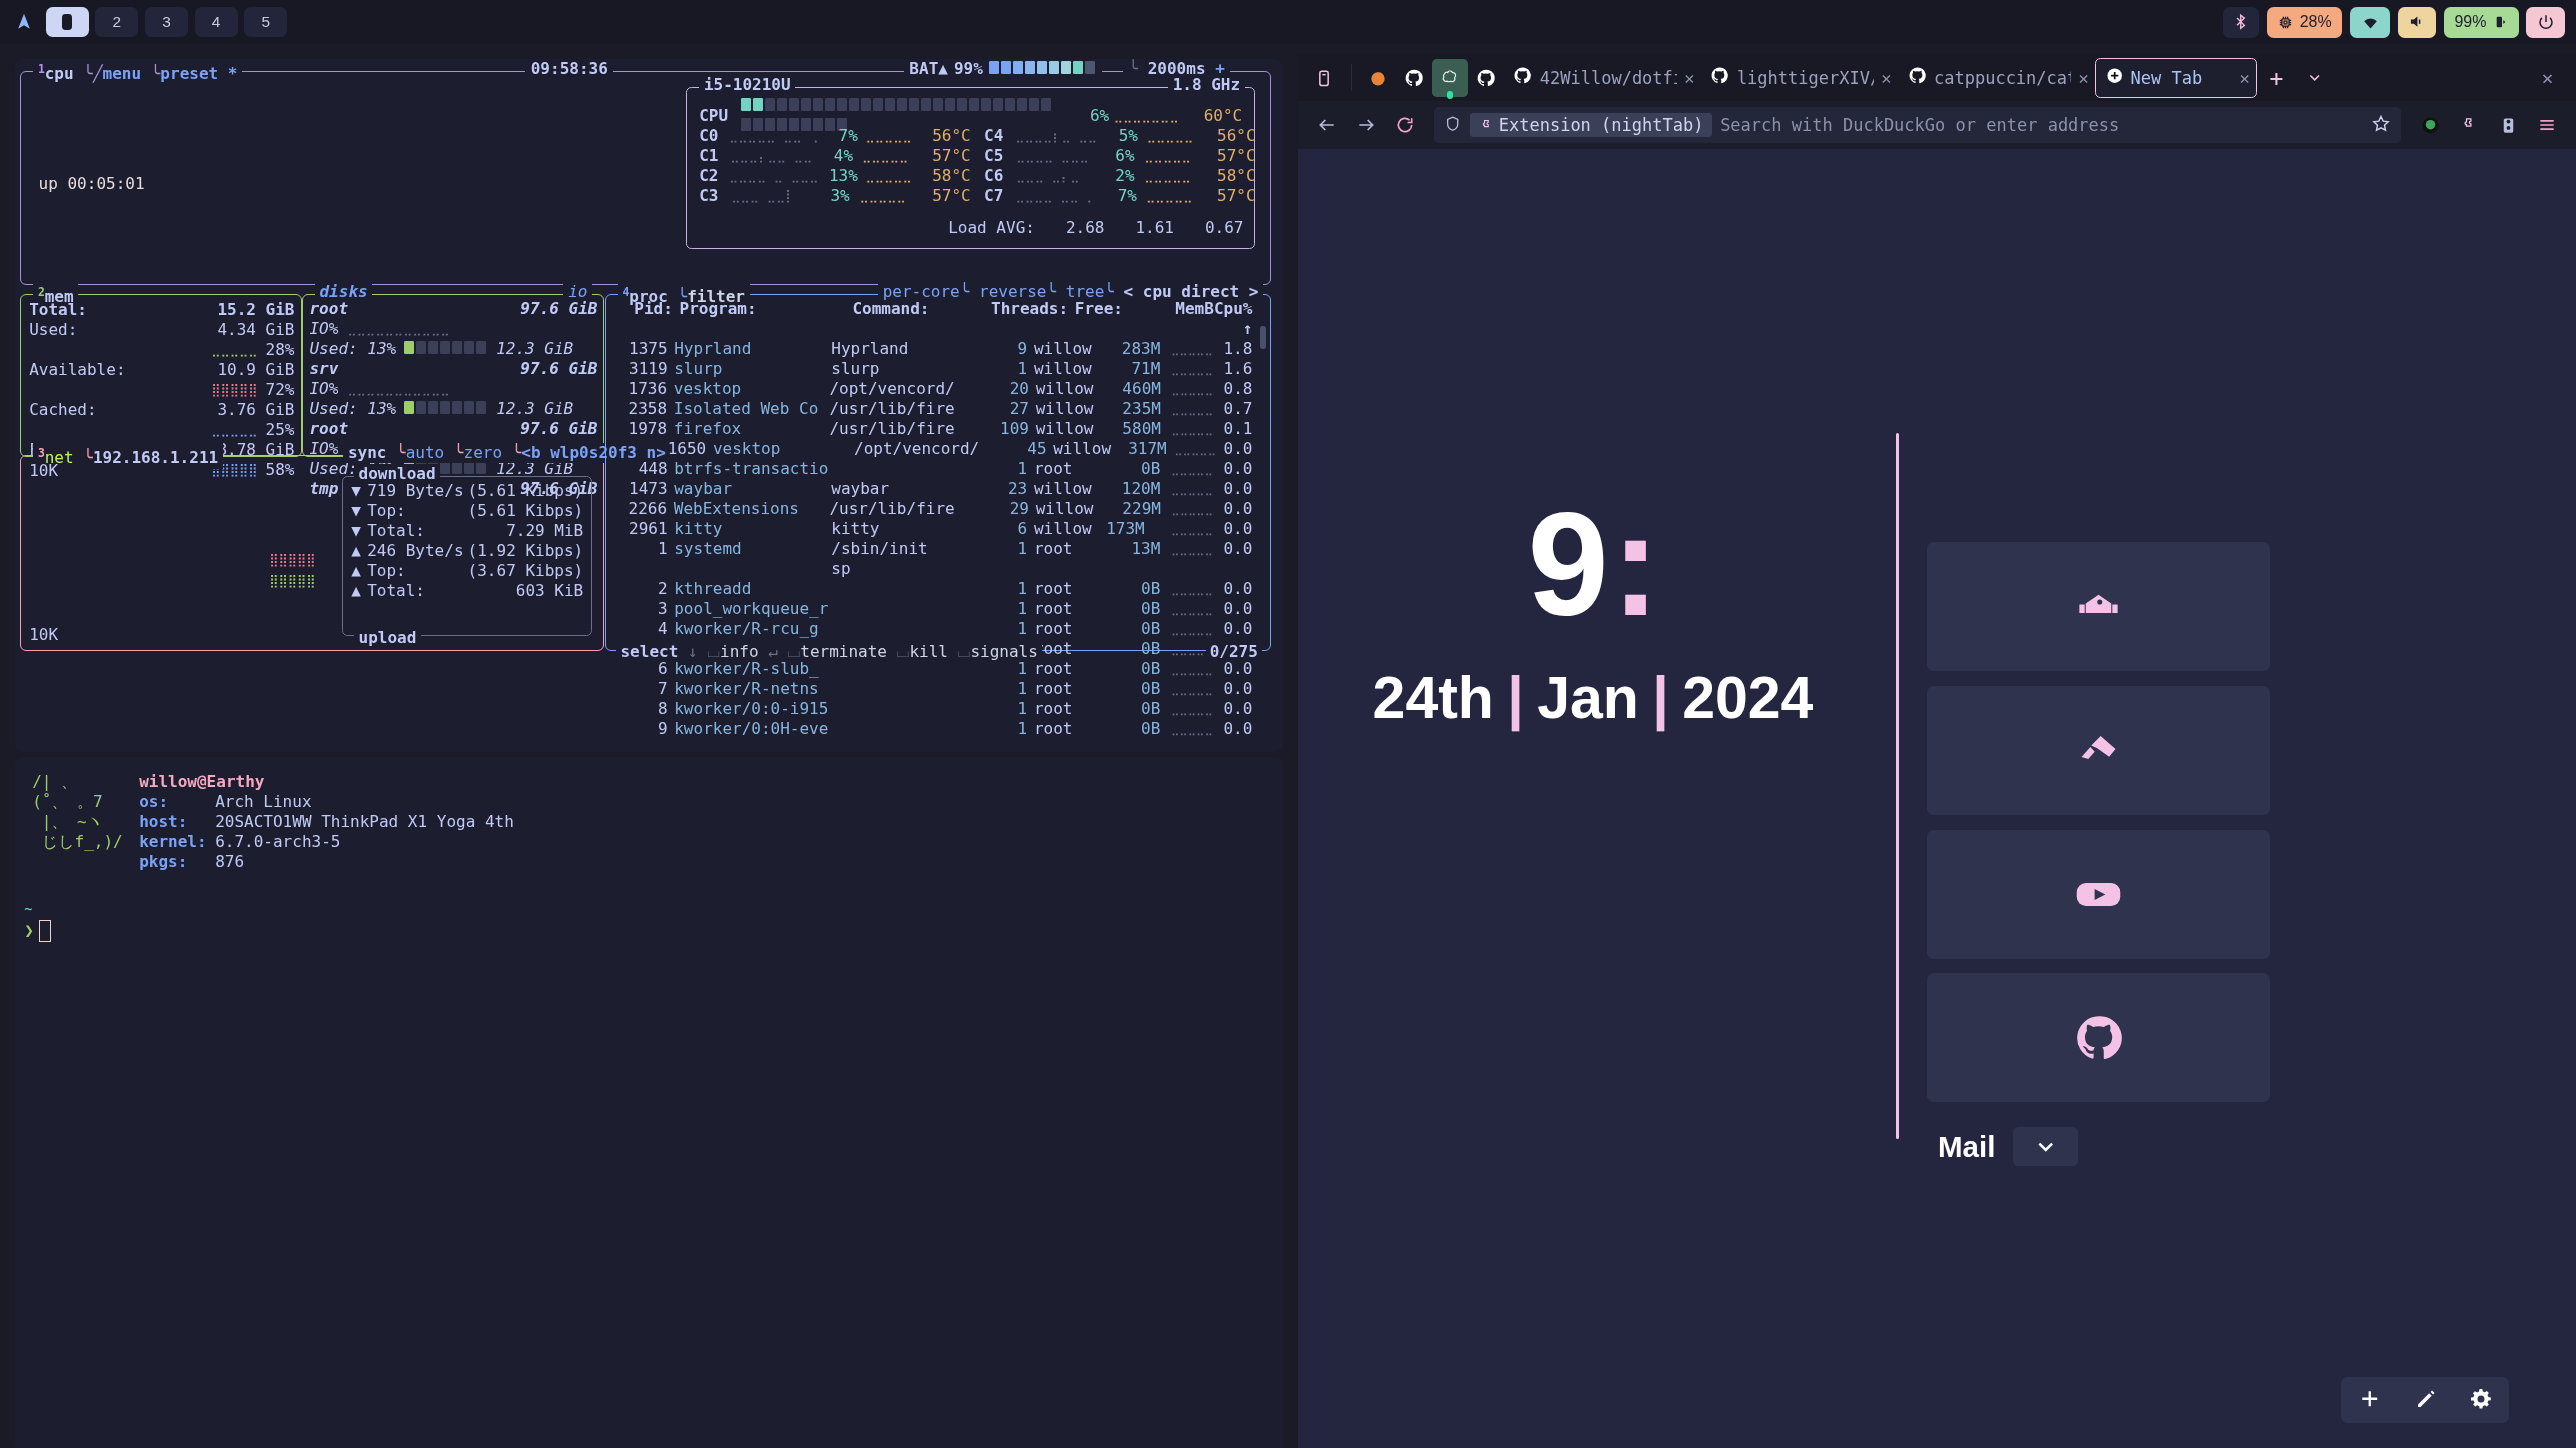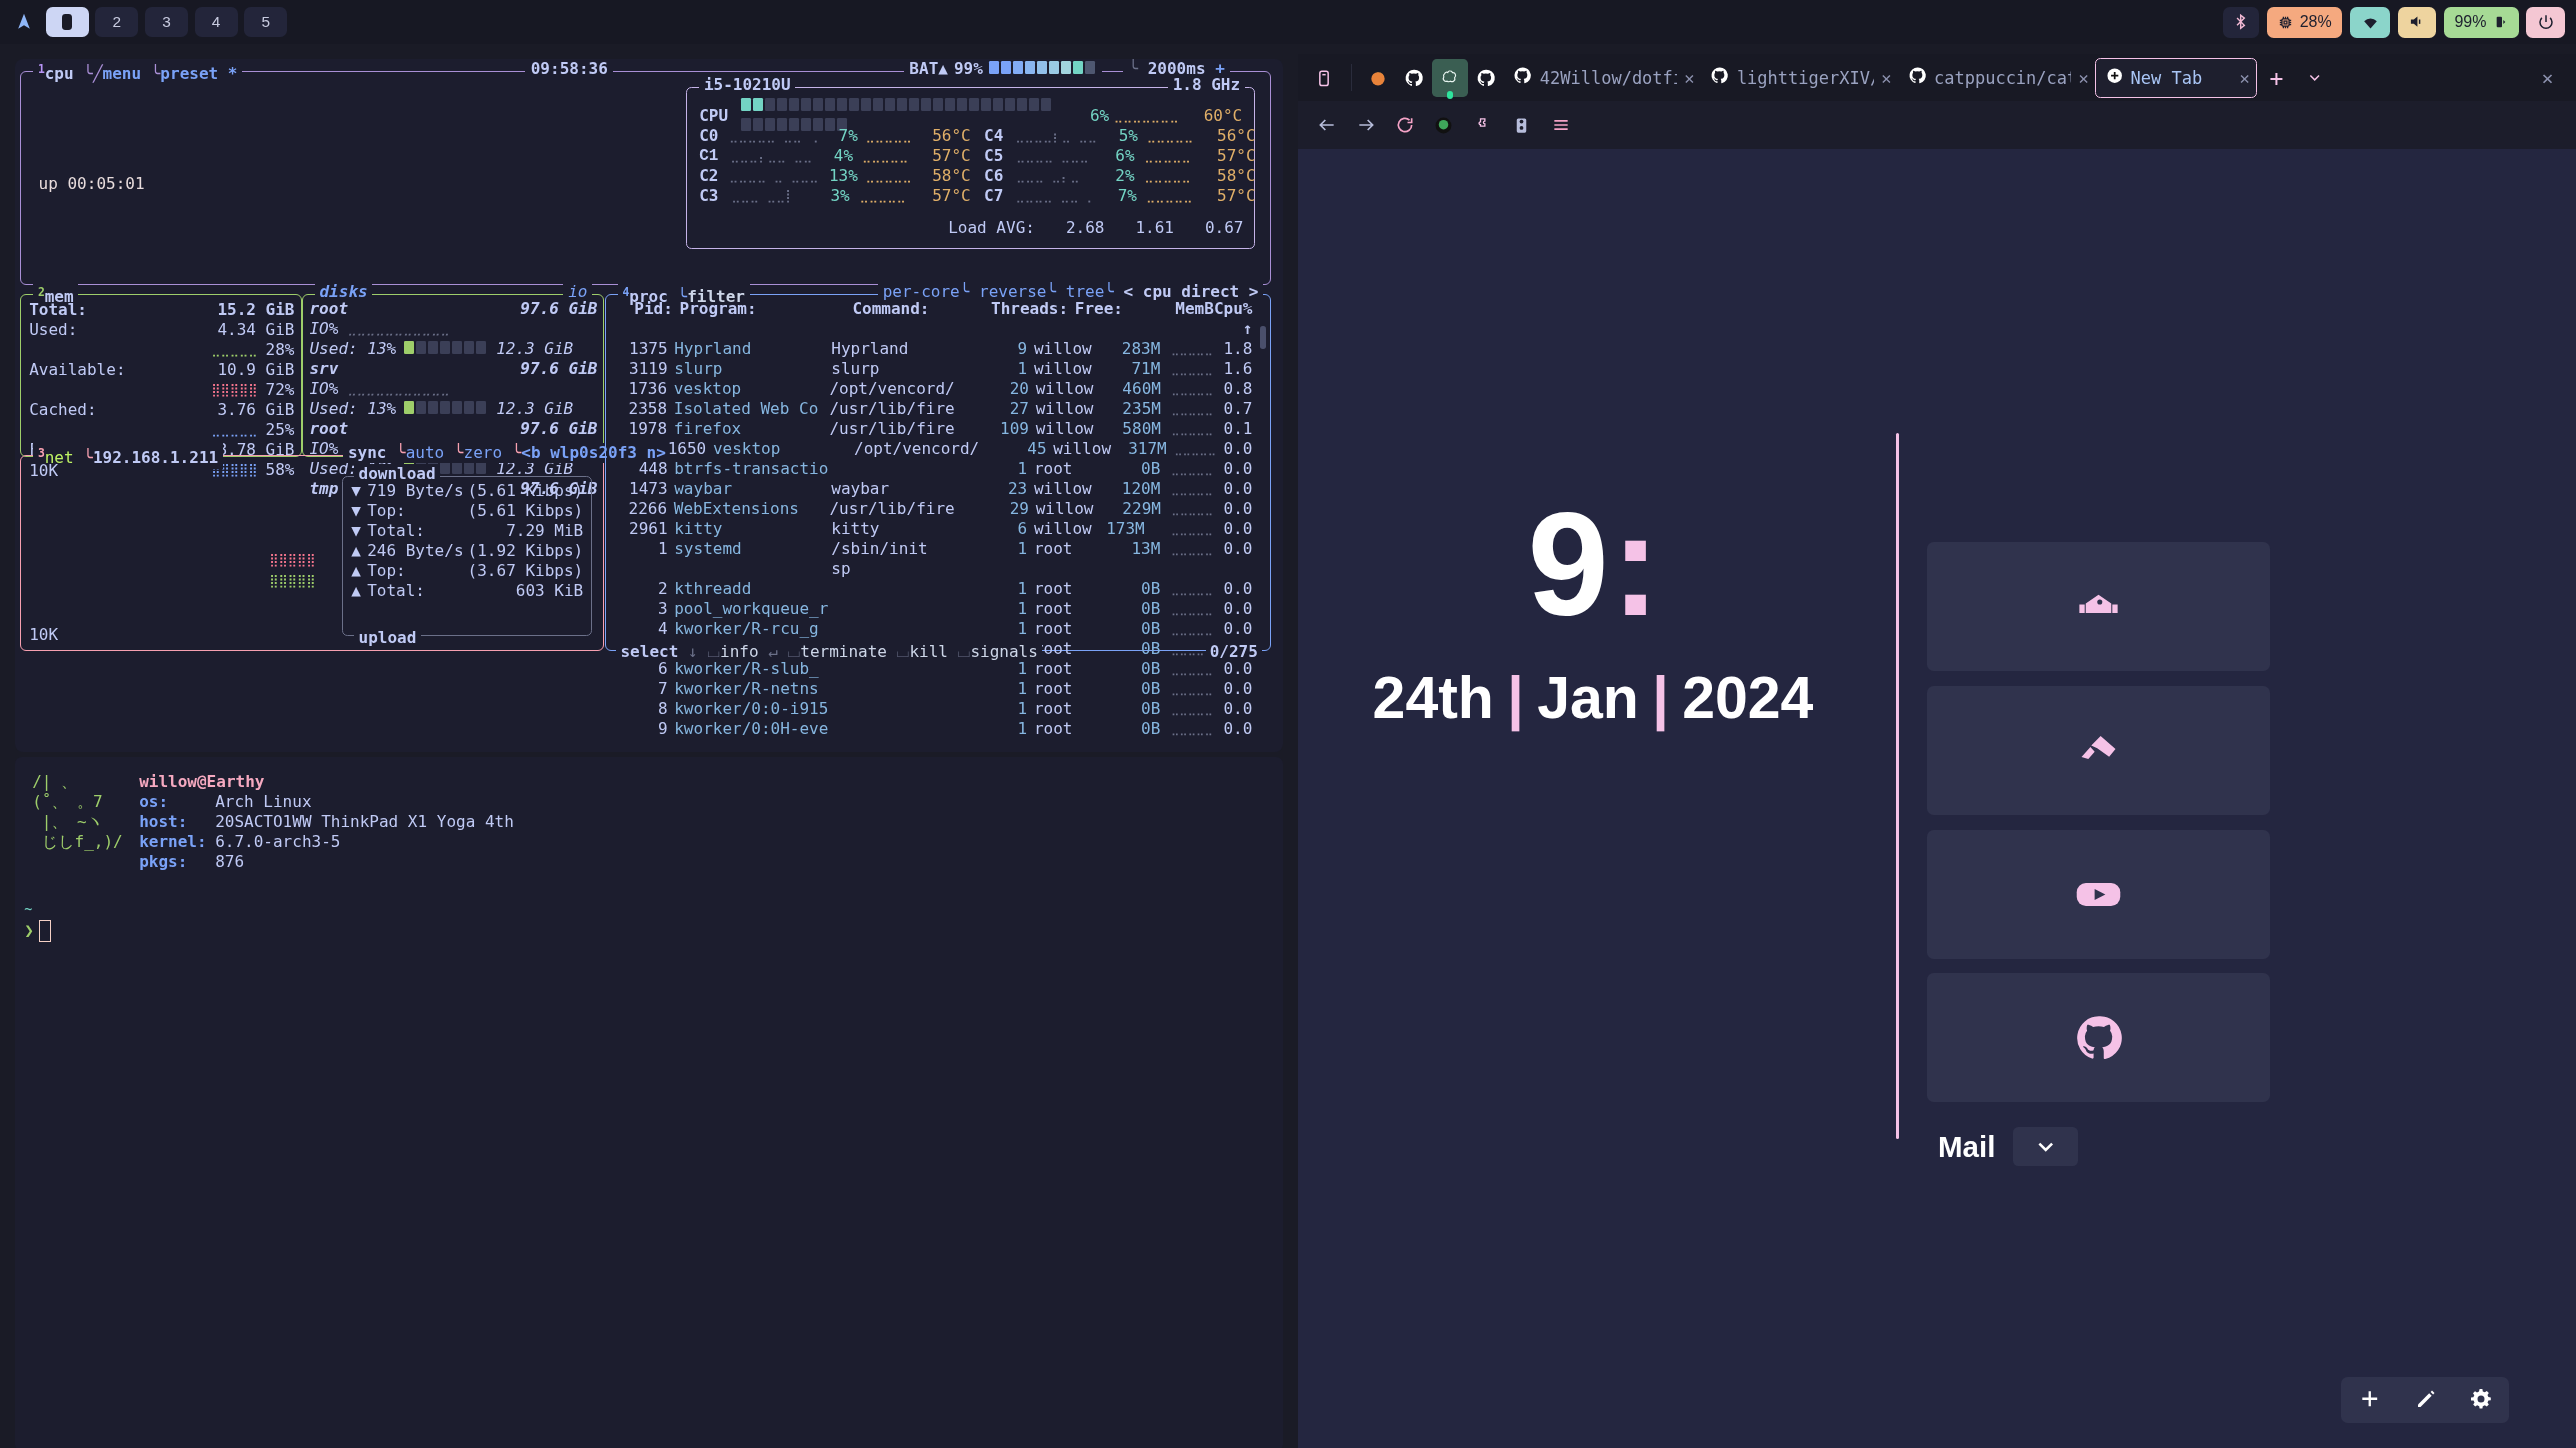--- a/index.html
+++ b/index.html
@@ -180,21 +180,21 @@
             <span class="blk on"></span><span class="blk on"></span><span class="blk"></span><span class="blk"></span><span class="blk"></span><span class="blk"></span><span class="blk"></span><span class="blk"></span><span class="blk"></span><span class="blk"></span><span class="blk"></span><span class="blk"></span><span class="blk"></span><span class="blk"></span><span class="blk"></span><span class="blk"></span><span class="blk"></span><span class="blk"></span><span class="blk"></span><span class="blk"></span><span class="blk"></span><span class="blk"></span><span class="blk"></span><span class="blk"></span><span class="blk"></span><span class="blk"></span><span class="blk"></span><span class="blk"></span><span class="blk"></span><span class="blk"></span><span class="blk"></span><span class="blk"></span><span class="blk"></span><span class="blk"></span><span class="blk"></span>
           </span>
           <span class="teal" style="width:48px;text-align:right;">6%</span>
           <span class="org braille" style="width:74px;text-align:center;">⣀⣀⣀⣀⣀⣀⣀</span>
           <span class="org" style="width:59px;text-align:right;">60°C</span>
         </div>
 
         <div style="position:absolute;left:12px;top:38px;width:543px;display:flex;">
           <div style="width:50%;">
             <div class="cellrow"><span class="wht" style="font-weight:bold;width:32px;">C0</span><span class="gry braille" style="flex:1;">⣀⣀⣀⣀⣀ ⣀⣀ ⢀</span><span class="teal" style="width:42px;text-align:right;">7%</span><span class="org braille" style="width:66px;text-align:center;">⣀⣀⣀⣀⣀</span><span class="org" style="width:55px;text-align:right;">56°C</span></div>
-            <div class="cellrow"><span class="wht" style="font-weight:bold;width:32px;font-family:Liberation Mono, monospace;">C1</span><span class="gry braille" style="flex:1;">⣀⣀⣀⡄⣀⣀ ⣀⣀</span><span class="teal" style="width:42px;text-align:right;">4%</span><span class="org braille" style="width:66px;text-align:center;">⣀⣀⣀⣀⣀</span><span class="org" style="width:55px;text-align:right;">57°C</span></div>
+            <div class="cellrow"><span class="wht" style="font-weight:bold;width:32px;">C1</span><span class="gry braille" style="flex:1;">⣀⣀⣀⡄⣀⣀ ⣀⣀</span><span class="teal" style="width:42px;text-align:right;">4%</span><span class="org braille" style="width:66px;text-align:center;">⣀⣀⣀⣀⣀</span><span class="org" style="width:55px;text-align:right;">57°C</span></div>
             <div class="cellrow"><span class="wht" style="font-weight:bold;width:32px;">C2</span><span class="gry braille" style="flex:1;">⣀⣀⣀⣀ ⣀ ⣀⣀⣀</span><span class="teal" style="width:42px;text-align:right;">13%</span><span class="org braille" style="width:66px;text-align:center;">⣀⣀⣀⣀⣀</span><span class="org" style="width:55px;text-align:right;">58°C</span></div>
             <div class="cellrow"><span class="wht" style="font-weight:bold;width:32px;">C3</span><span class="gry braille" style="flex:1;">⣀⣀⣀ ⣀⣀⡇</span><span class="teal" style="width:42px;text-align:right;">3%</span><span class="org braille" style="width:66px;text-align:center;">⣀⣀⣀⣀⣀</span><span class="org" style="width:55px;text-align:right;">57°C</span></div>
           </div>
           <div style="width:1.3px;background:#6b7089;margin:2.7px 6.7px;"></div>
           <div style="width:50%;">
             <div class="cellrow"><span class="wht" style="font-weight:bold;width:32px;">C4</span><span class="gry braille" style="flex:1;">⣀⣀⣀⣀⡆⣀ ⣀⣀</span><span class="teal" style="width:42px;text-align:right;">5%</span><span class="org braille" style="width:66px;text-align:center;">⣀⣀⣀⣀⣀</span><span class="org" style="width:55px;text-align:right;">56°C</span></div>
             <div class="cellrow"><span class="wht" style="font-weight:bold;width:32px;">C5</span><span class="gry braille" style="flex:1;">⣀⣀⣀⣀ ⣀⣀⣀</span><span class="teal" style="width:42px;text-align:right;">6%</span><span class="org braille" style="width:66px;text-align:center;">⣀⣀⣀⣀⣀</span><span class="org" style="width:55px;text-align:right;">57°C</span></div>
             <div class="cellrow"><span class="wht" style="font-weight:bold;width:32px;">C6</span><span class="gry braille" style="flex:1;">⣀⣀⣀ ⣀⡄⣀</span><span class="teal" style="width:42px;text-align:right;">2%</span><span class="org braille" style="width:66px;text-align:center;">⣀⣀⣀⣀⣀</span><span class="org" style="width:55px;text-align:right;">58°C</span></div>
             <div class="cellrow"><span class="wht" style="font-weight:bold;width:32px;">C7</span><span class="gry braille" style="flex:1;">⣀⣀⣀⣀ ⣀⣀ ⡀</span><span class="teal" style="width:42px;text-align:right;">7%</span><span class="org braille" style="width:66px;text-align:center;">⣀⣀⣀⣀⣀</span><span class="org" style="width:55px;text-align:right;">57°C</span></div>
           </div>
@@ -699,20 +699,35 @@
         <svg width="20" height="20" viewBox="0 0 24 24" fill="none" stroke="#b7bddb" stroke-width="2">
           <path d="M4 12h16M14 6l6 6-6 6"></path>
         </svg>
       </div>
     <div class="navbtn">
         <svg width="20" height="20" viewBox="0 0 24 24" fill="none" stroke="#f5a3c7" stroke-width="2">
           <path d="M20 12a8 8 0 1 1-2.6-5.9"></path>
           <path d="M20 4v5h-5"></path>
         </svg>
       </div>
+    <div id="urlbar">
+      <span><svg width="17.4" height="17.4" viewBox="0 0 24 24" fill="none" stroke="#b7bddb" stroke-width="1.8">
+            <path d="M12 3l7 3v6c0 5-3.5 8-7 9-3.5-1-7-4-7-9V6z"></path>
+          </svg></span>
+      <span class="extchip">
+        <svg width="14.8" height="14.8" viewBox="0 0 24 24" fill="none" stroke="#f5c2e7" stroke-width="1.8">
+            <path d="M9 4h6v3a2 2 0 1 0 0 4v3H9v-2a2 2 0 1 1 0-4z"></path>
+          </svg>
+        <span>Extension (nightTab)</span>
+      </span>
+      <span class="urlph">Search with DuckDuckGo or enter address</span>
+      <span style="margin-left:auto"><svg width="20" height="20" viewBox="0 0 24 24" fill="none" stroke="#cfd5f0" stroke-width="1.7">
+            <path d="M12 3l2.6 5.6 6 .7-4.4 4.1 1.2 6L12 16.6 6.6 19.4l1.2-6L3.4 9.3l6-.7z"></path>
+          </svg></span>
+    </div>
     <div class="navbtn">
         <svg width="19" height="19" viewBox="0 0 24 24">
           <circle cx="12" cy="12" r="10" fill="#111"></circle>
           <circle cx="12" cy="11" r="6" fill="#3fa55a"></circle>
         </svg>
       </div>
     <div class="navbtn">
         <svg width="17.4" height="17.4" viewBox="0 0 24 24" fill="none" stroke="#f5c2e7" stroke-width="1.8">
           <path d="M9 4h6v3a2 2 0 1 0 0 4v3H9v-2a2 2 0 1 1 0-4z"></path>
         </svg>

